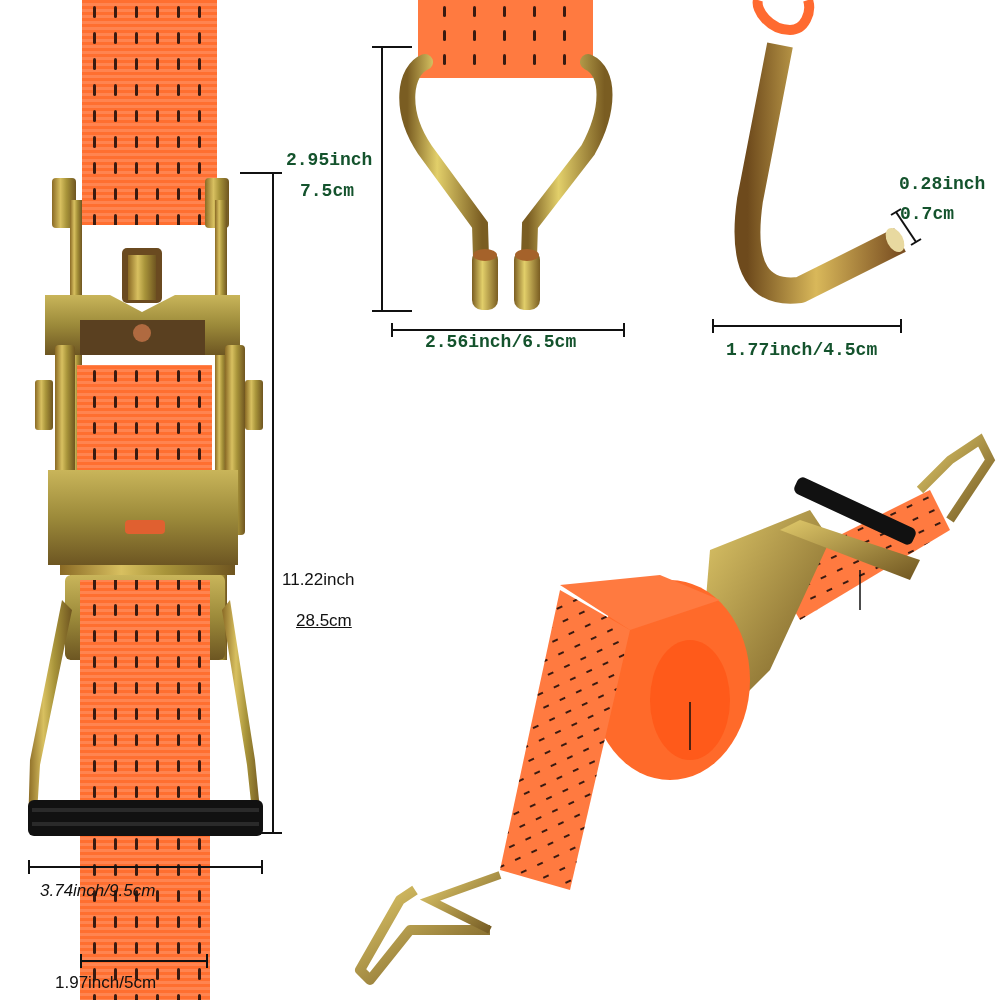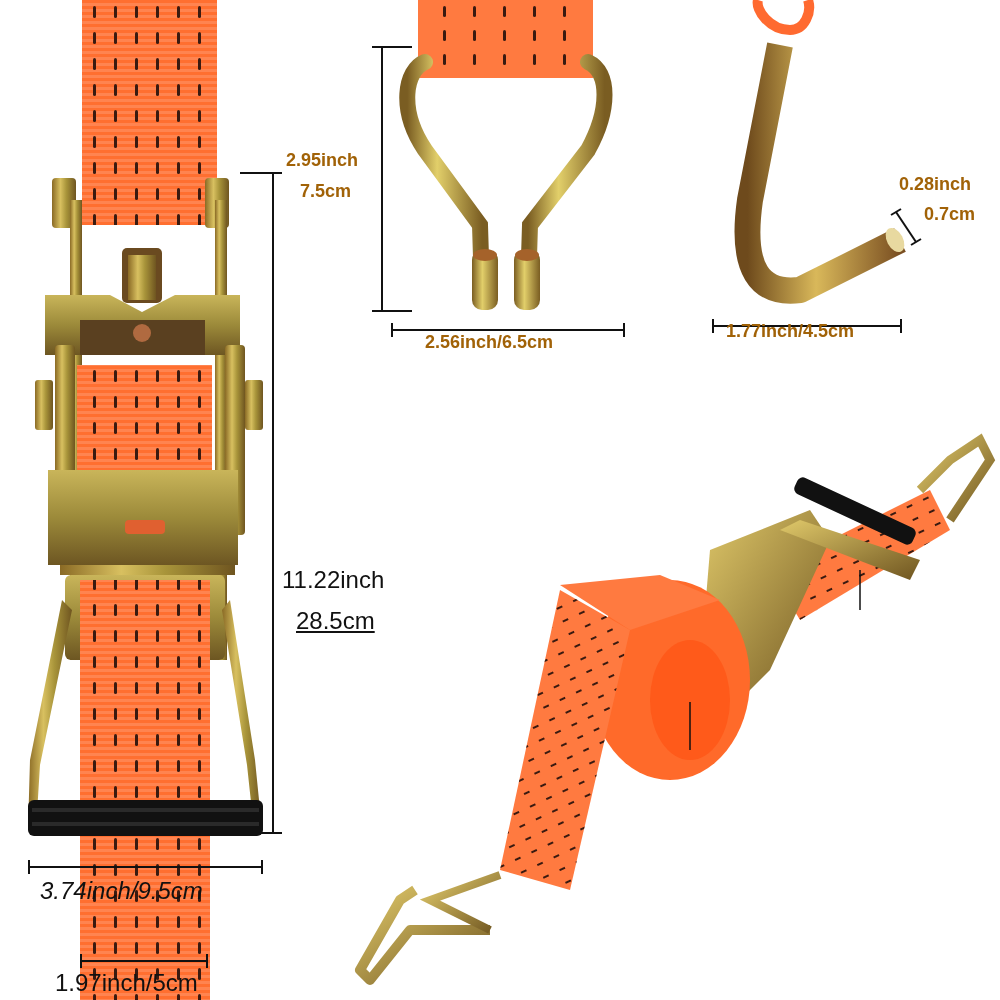--- a/index.html
+++ b/index.html
@@ -1,19 +1,19 @@
 <!DOCTYPE html>
 <html><head>
 <meta charset="utf-8">
 <style>
   html, body { margin:0; padding:0; }
   body { width:1000px; height:1000px; background:#ffffff; position:relative; overflow:hidden; font-family:"Liberation Sans", sans-serif; }
   .abs { position:absolute; }
-  .lbl-bold { font-family:Liberation Sans, sans-serif; font-weight:bold; color:#a16207; font-size:18px; line-height:22px; white-space:nowrap; }
-  .lbl-reg { font-family:"Liberation Sans", sans-serif; font-weight:normal; color:#111; font-size:24px; line-height:30px; white-space:nowrap; }
+  .lbl-bold { font-family:Liberation Mono, monospace; font-weight:bold; color:#14532d; font-size:18px; line-height:22px; white-space:nowrap; }
+  .lbl-reg { font-family:"Liberation Sans", sans-serif; font-weight:normal; color:#111; font-size:17px; line-height:30px; white-space:nowrap; }
   .dimline { position:absolute; background:#111; }
   svg { position:absolute; overflow:visible; }
 </style>
 </head>
 <body>
 
 <div class="abs" style="left:0;top:0;width:300px;height:1000px;">
   <svg width="300" height="1000" viewBox="0 0 300 1000" style="left:0;top:0;">
     <defs>
       <pattern id="stitch" x="0" y="0" width="21" height="26" patternUnits="userSpaceOnUse">
@@ -138,26 +138,26 @@
     </defs>
     <path d="M58 0 C55 10 70 30 90 30 C105 30 112 12 108 0" stroke="#ff6a30" stroke-width="10" fill="none"></path>
     <path d="M80 45 L50 200 C40 270 60 295 100 290 L200 240" stroke="url(#gold3)" stroke-width="26" fill="none" stroke-linecap="butt" stroke-linejoin="round"></path>
     <ellipse cx="195" cy="240" rx="8" ry="13" transform="rotate(-28 195 240)" fill="#e8d9a0"></ellipse>
     <line x1="196" y1="212" x2="216" y2="242" stroke="#111" stroke-width="2"></line>
     <line x1="191" y1="215" x2="201" y2="209" stroke="#111" stroke-width="2"></line>
     <line x1="211" y1="245" x2="221" y2="239" stroke="#111" stroke-width="2"></line>
   </svg>
 </div>
 <div class="abs lbl-bold" style="left:899px;top:173px;">0.28inch</div>
-<div class="abs lbl-bold" style="left:924px;top:203px;">0.7cm</div>
+<div class="abs lbl-bold" style="left:900px;top:203px;">0.7cm</div>
 
 <div class="dimline" style="left:712px;top:325px;width:190px;height:2px;"></div>
 <div class="dimline" style="left:712px;top:319px;width:2px;height:14px;"></div>
 <div class="dimline" style="left:900px;top:319px;width:2px;height:14px;"></div>
-<div class="abs lbl-bold" style="left:726px;top:320px;">1.77inch/4.5cm</div>
+<div class="abs lbl-bold" style="left:726px;top:339px;">1.77inch/4.5cm</div>
 
 <div class="abs" style="left:330px;top:430px;width:670px;height:570px;">
   <svg width="670" height="570" viewBox="0 0 670 570" style="left:0;top:0;">
     <defs>
       <linearGradient id="gold4" x1="0" x2="1" y1="0" y2="1">
         <stop offset="0" stop-color="#e0c96a"></stop>
         <stop offset="1" stop-color="#6f5520"></stop>
       </linearGradient>
       <pattern id="stitch4" x="0" y="0" width="18" height="14" patternUnits="userSpaceOnUse" patternTransform="rotate(-25)">
         <rect x="4" y="5" width="6" height="2" fill="#3a1a10"></rect>

